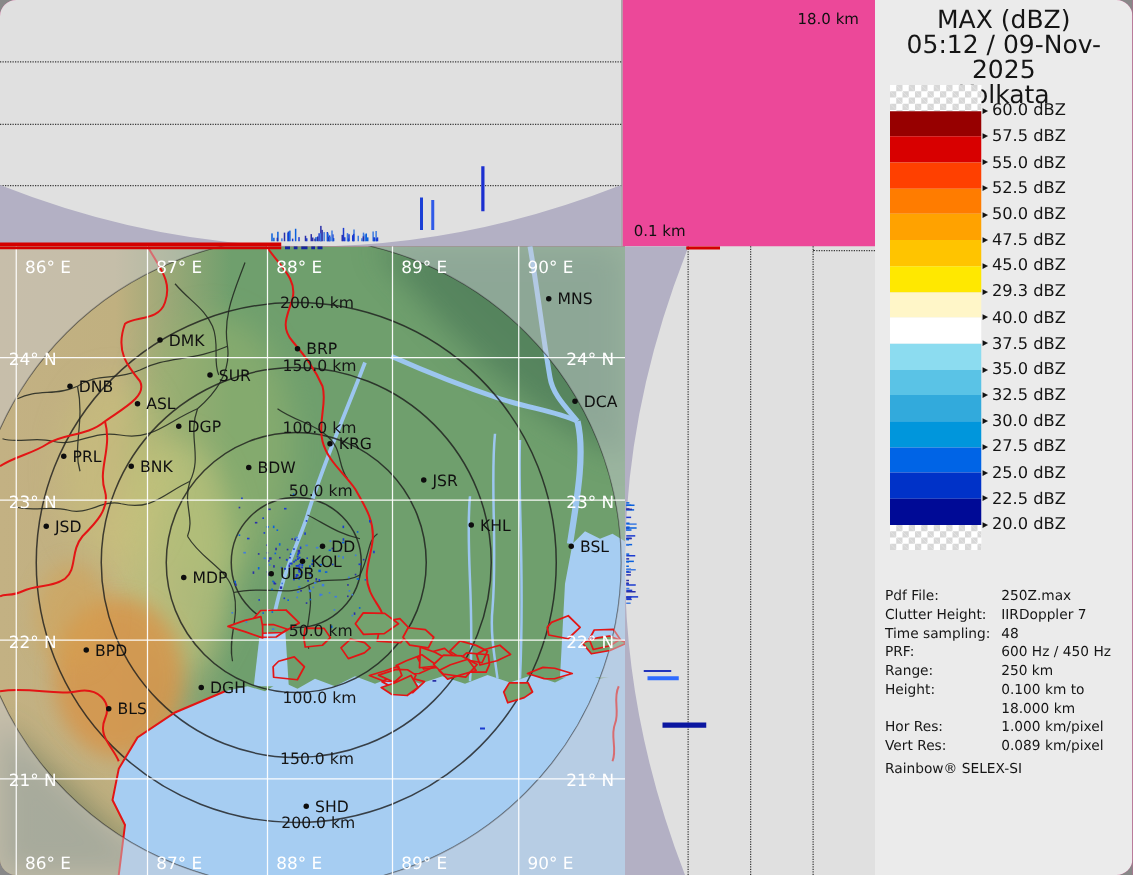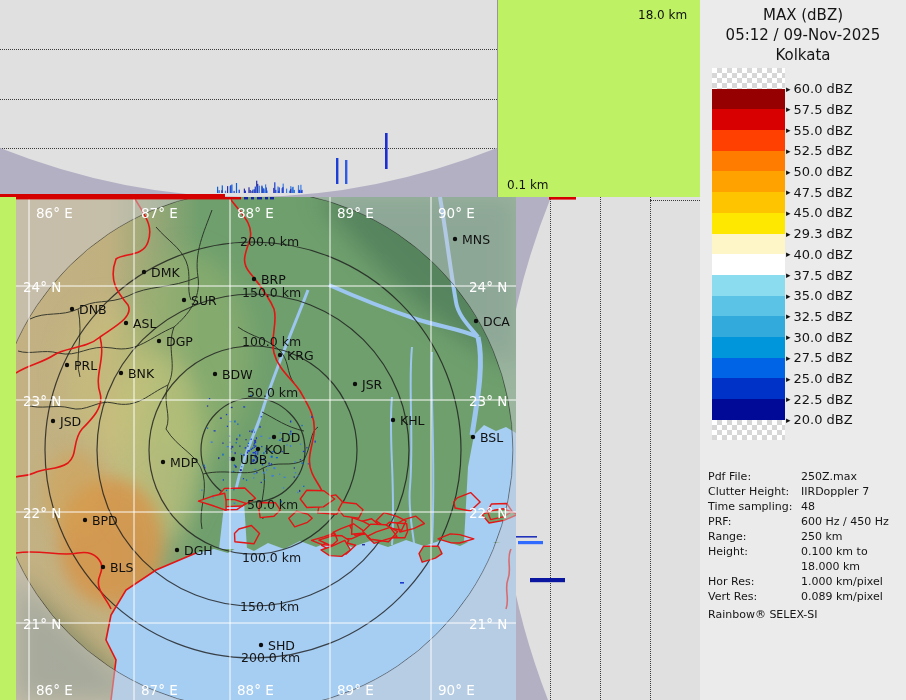--- a/index.html
+++ b/index.html
@@ -1,37 +1,37 @@
 <!DOCTYPE html>
 <html><head>
 <meta charset="utf-8">
 <style>
   html,body{margin:0;padding:0;background:#888;}
   .stage{position:relative;width:906px;height:700px;overflow:hidden;
-         background:#bef264;font-family:"DejaVu Sans",sans-serif;}
+         background:#ec4899;font-family:"DejaVu Sans",sans-serif;border-radius:13px;}
   
   .top-panel{position:absolute;left:0;top:0;width:497px;height:197px;
              background:#e0e0e0;border-right:1px solid #979797;}
   .hgrid{position:absolute;left:0;width:100%;height:0;border-top:1px dotted #3a3a3a;}
   .top-panel svg{position:absolute;left:0;top:0;}
   
   .right-panel{position:absolute;left:500px;top:197px;width:200px;height:503px;background:#e0e0e0;}
   .vgrid{position:absolute;top:0;width:0;height:503px;border-left:1px dotted #3a3a3a;}
   .vgrid-top-seg{position:absolute;left:150px;top:3px;width:50px;height:0;border-top:1px dotted #3a3a3a;}
   .right-panel svg{position:absolute;left:0;top:0;}
   
   .axis-label{position:absolute;font-size:12px;color:#111;}
   #lbl-18km{left:638px;top:8px;}
   #lbl-01km{left:507px;top:178px;}
   
-  .map-wrap{position:absolute;left:16px;top:197px;width:500px;height:503px;}
+  .map-wrap{position:absolute;left:0;top:197px;width:500px;height:503px;}
   
   .legend{position:absolute;left:700px;top:0;width:206px;height:700px;background:#ebebeb;}
   .legend-title{position:absolute;left:0;top:5px;width:100%;text-align:center;
-                font-size:15px;line-height:20px;color:#151515;}
+                font-size:20px;line-height:20px;color:#151515;}
   .swatches{position:absolute;left:12px;top:68px;width:73px;}
   .swatch{width:73px;}
   .checker{background-image:
       linear-gradient(45deg,#d7d7d7 25%,transparent 25%,transparent 75%,#d7d7d7 75%),
       linear-gradient(45deg,#d7d7d7 25%,#ffffff 25%,#ffffff 75%,#d7d7d7 75%);
       background-size:10px 10px;background-position:0 0,5px 5px;background-color:#fff;}
   .scale-label-row{position:absolute;left:86px;height:15px;display:flex;align-items:center;
                    font-size:13px;color:#151515;white-space:nowrap;}
   .scale-arrow{font-size:9px;margin-right:3px;color:#111;}
   .info{position:absolute;left:8px;top:469px;width:196px;font-size:11px;line-height:15px;color:#151515;}

